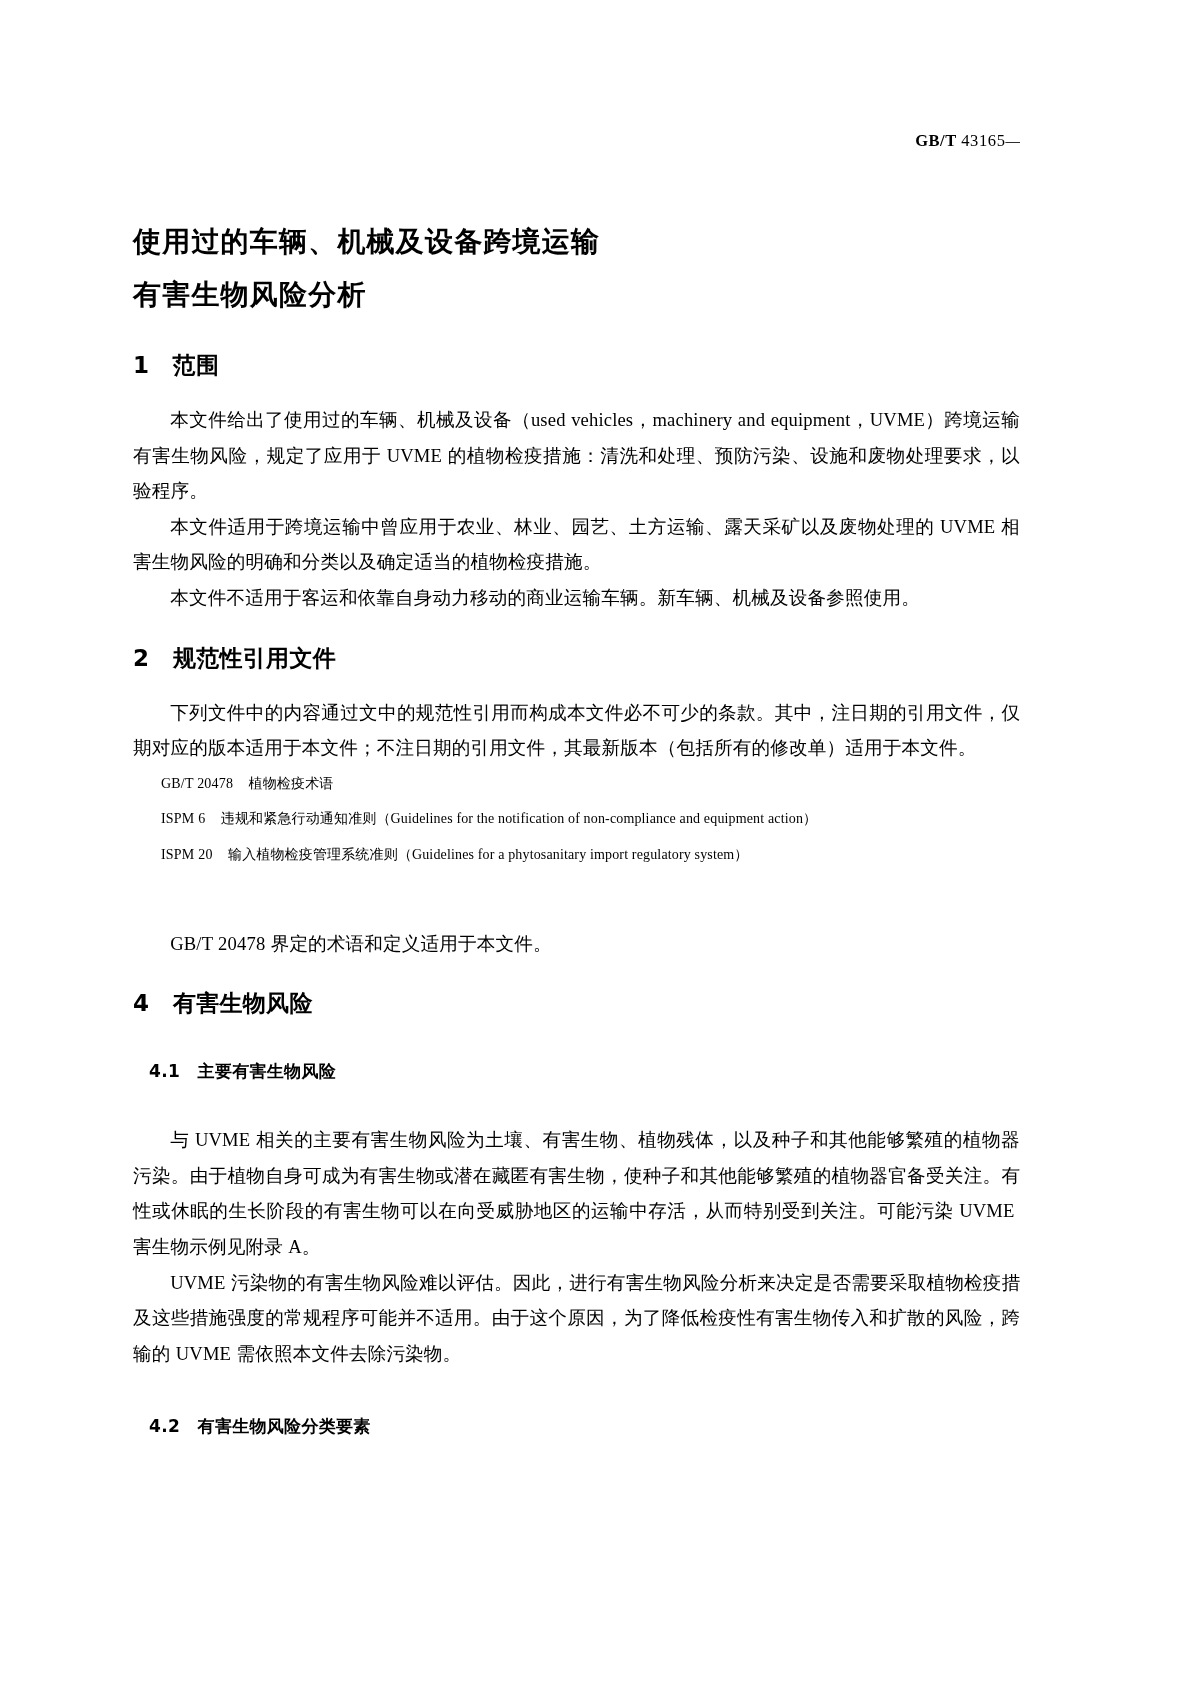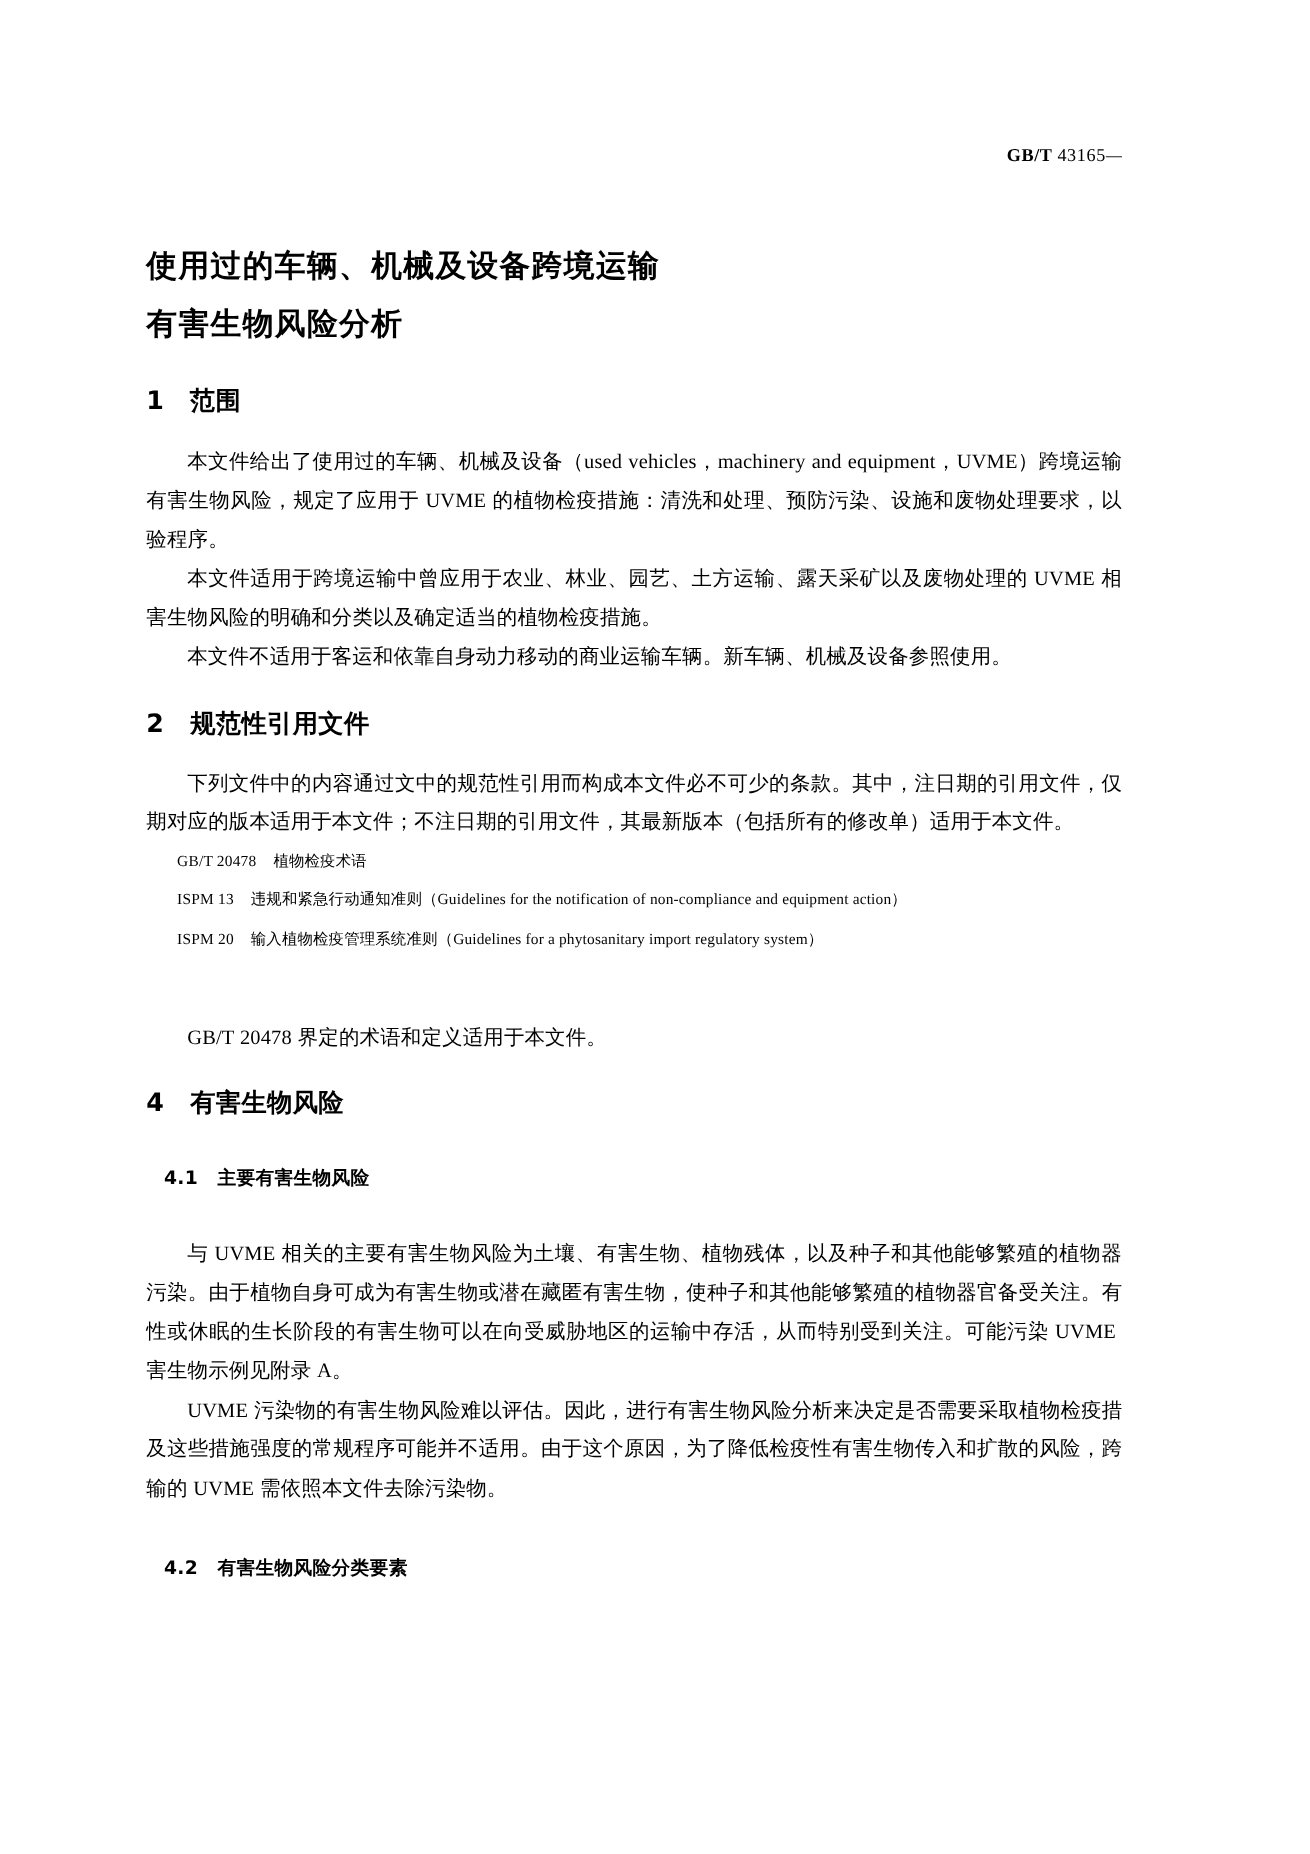--- a/index.html
+++ b/index.html
@@ -155,21 +155,21 @@
       <p class="para">本文件给出了使用过的车辆、机械及设备（used vehicles，machinery and equipment，UVME）跨境运输主要有害生物风险，规定了应用于 UVME 的植物检疫措施：清洗和处理、预防污染、设施和废物处理要求，以及核验程序。</p>
       <p class="para">本文件适用于跨境运输中曾应用于农业、林业、园艺、土方运输、露天采矿以及废物处理的 UVME 相关有害生物风险的明确和分类以及确定适当的植物检疫措施。</p>
       <p class="para">本文件不适用于客运和依靠自身动力移动的商业运输车辆。新车辆、机械及设备参照使用。</p>
 
       <div class="sp-before-sec"></div>
       <h2 class="sec">2  规范性引用文件</h2>
       <div class="sp-after-sec"></div>
       <p class="para">下列文件中的内容通过文中的规范性引用而构成本文件必不可少的条款。其中，注日期的引用文件，仅该日期对应的版本适用于本文件；不注日期的引用文件，其最新版本（包括所有的修改单）适用于本文件。</p>
 
       <p class="ref"><span class="code">GB/T 20478</span><span class="gap"></span><span>植物检疫术语</span></p>
-      <p class="ref"><span class="code">ISPM 13</span><span class="gap"></span><span>违规和紧急行动通知准则（Guidelines for the notification of non-compliance and equipment action）</span></p>
+      <p class="ref"><span class="code">ISPM 6</span><span class="gap"></span><span>违规和紧急行动通知准则（Guidelines for the notification of non-compliance and equipment action）</span></p>
       <p class="ref"><span class="code">ISPM 20</span><span class="gap"></span><span>输入植物检疫管理系统准则（Guidelines for a phytosanitary import regulatory system）</span></p>
 
       <div class="sp-before-sec"></div>
       <div class="sp-after-sec"></div>
       <p class="para">GB/T 20478 界定的术语和定义适用于本文件。</p>
 
       <div class="sp-before-sec"></div>
       <h2 class="sec">4  有害生物风险</h2>
 
       <div class="sp-before-sub"></div>

